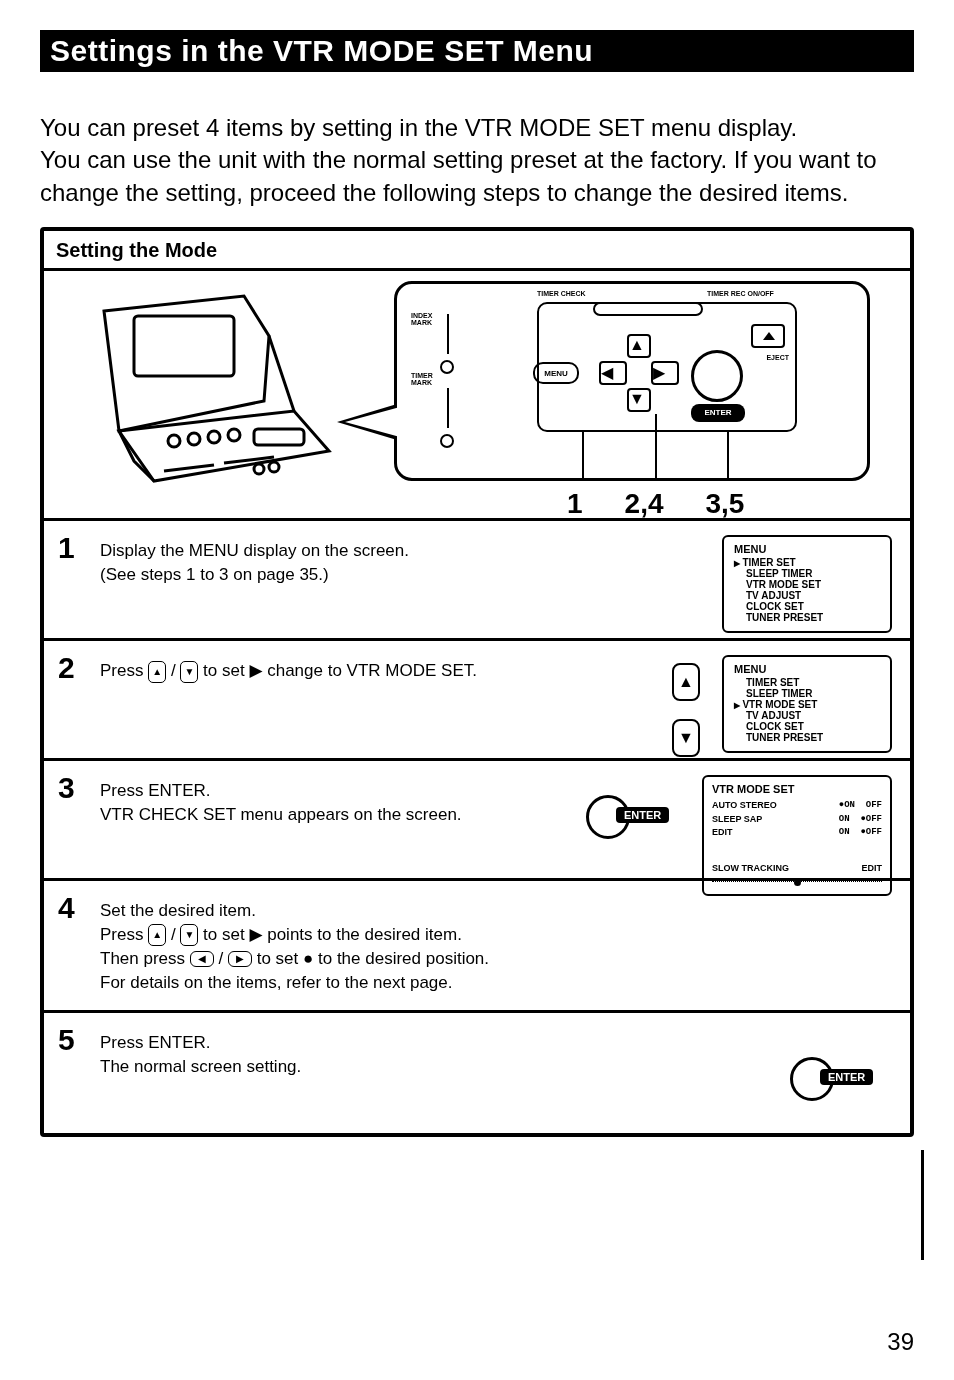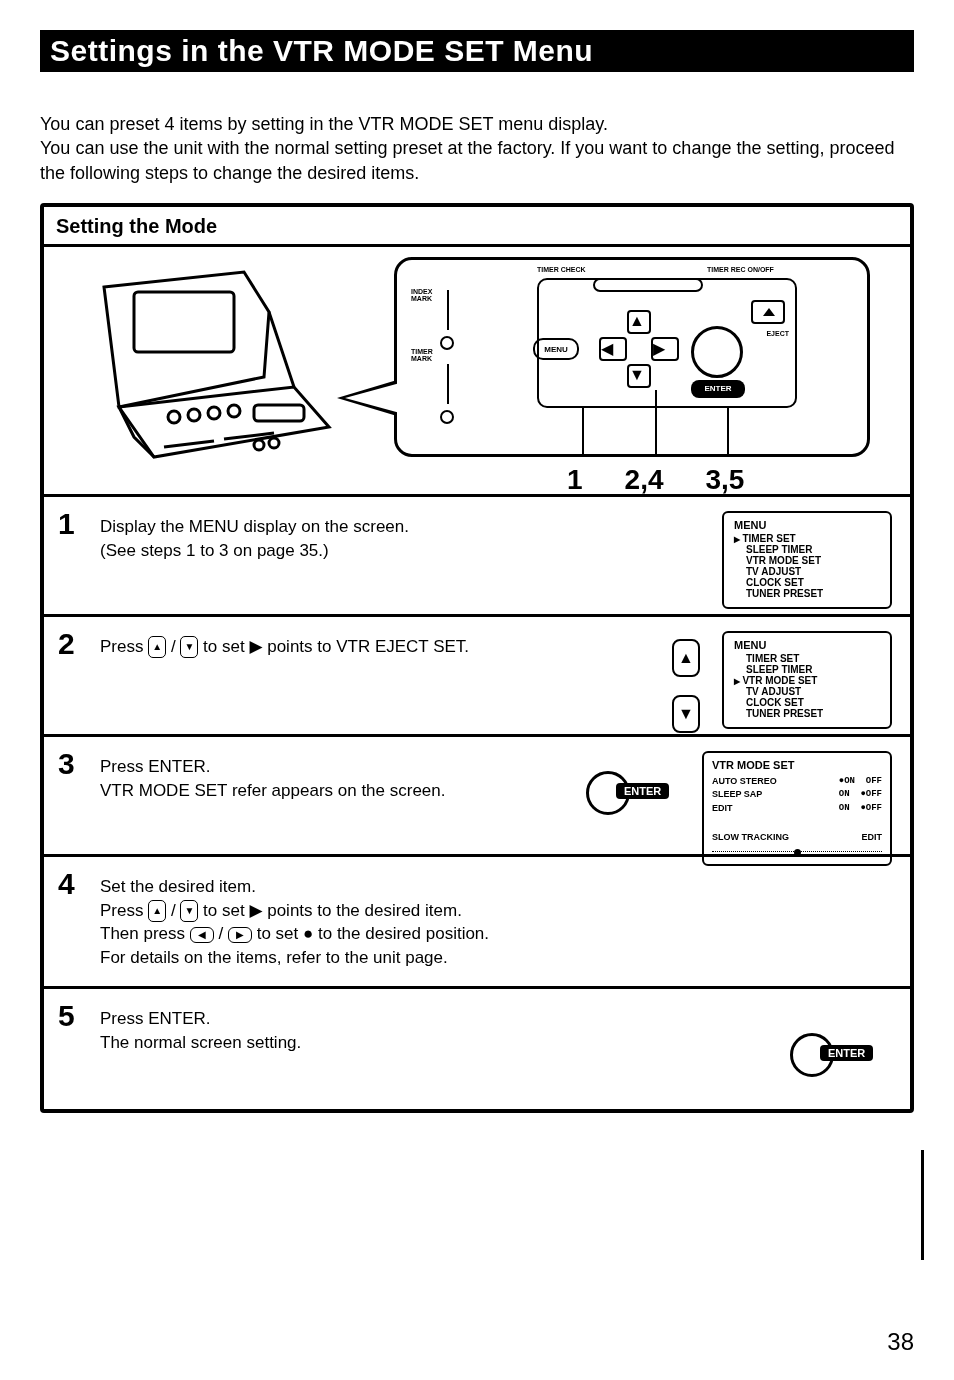--- a/index.html
+++ b/index.html
@@ -24,21 +24,21 @@
   }
   .title-bar::after {
     content: "";
     position: absolute;
     right: 0; top: 0; bottom: 0; width: 130px;
     background: repeating-linear-gradient(90deg,#000 0 1px,#fff 1px 2px),
                 repeating-linear-gradient(0deg,#000 0 1px,#fff 1px 2px);
     mix-blend-mode: multiply;
     opacity: 0.6;
   }
-  .intro { font-size: 18px; line-height: 1.35; margin-bottom: 18px; }
+  .intro { font-size: 24px; line-height: 1.35; margin-bottom: 18px; }
   .outer {
     border: 4px solid #000;
     border-radius: 4px;
   }
   .section-head {
     font-weight: bold;
     font-size: 20px;
     padding: 8px 12px 6px;
     border-bottom: 3px solid #000;
   }
@@ -306,21 +306,21 @@
   </div>
 
   <div class="step-row">
     <div class="step-num">2</div>
     <div class="step-body">
       <span class="b">
         <span>Press </span>
         <span class="inline-icon">▲</span>
         <span> / </span>
         <span class="inline-icon">▼</span>
-        <span> to set ▶ points to VTR EJECT SET.</span>
+        <span> to set ▶ change to VTR MODE SET.</span>
       </span>
     </div>
     <div class="rt-illus">
       <div class="vert-btns">
         <div class="arrow-btn">
             <span>▲</span>
           </div>
         <div class="arrow-btn">
             <span>▼</span>
           </div>
@@ -334,42 +334,42 @@
         <div class="line">CLOCK SET</div>
         <div class="line">TUNER PRESET</div>
       </div>
     </div>
   </div>
 
   <div class="step-row">
     <div class="step-num">3</div>
     <div class="step-body">
       <span class="b">Press ENTER.</span><br>
-      <span>VTR MODE SET refer appears on the screen.</span>
+      <span>VTR CHECK SET menu appears on the screen.</span>
     </div>
     <div class="rt-illus">
       <div class="enter-badge">
         <div class="ring"></div>
         <div class="lbl">ENTER</div>
       </div>
       <div class="vtr-box">
         <div class="hdr">VTR MODE SET</div>
         <div class="row">
             <span>AUTO STEREO</span>
             <span class="opt"><span>●ON</span>&nbsp;&nbsp;<span>OFF</span></span>
           </div>
         <div class="row">
             <span>SLEEP SAP</span>
             <span class="opt"><span>ON</span>&nbsp;&nbsp;<span>●OFF</span></span>
           </div>
         <div class="row">
             <span>EDIT</span>
             <span class="opt"><span>ON</span>&nbsp;&nbsp;<span>●OFF</span></span>
           </div>
-        <div class="row" style="margin-top:16px;">
+        <div class="row" style="margin-top:22px;">
             <span>SLOW TRACKING</span>
             <span>EDIT</span>
           </div>
         <div class="sep"></div>
       </div>
     </div>
   </div>
 
   <div class="step-row">
     <div class="step-num">4</div>
@@ -378,34 +378,34 @@
       <span>Press </span>
       <span class="inline-icon">▲</span>
       <span> / </span>
       <span class="inline-icon">▼</span>
       <span> to set ▶ points to the desired item.</span><br>
       <span>Then press </span>
       <span class="inline-icon narrow">◀</span>
       <span> / </span>
       <span class="inline-icon narrow">▶</span>
       <span> to set ● to the desired position.</span><br>
-      <span>For details on the items, refer to the unit page.</span>
+      <span>For details on the items, refer to the next page.</span>
     </div>
   </div>
 
   <div class="step-row">
     <div class="step-num">5</div>
     <div class="step-body">
       <span class="b">Press ENTER.</span><br>
       <span>The normal screen setting.</span>
     </div>
     <div class="rt-illus" style="top:24px;">
       <div class="enter-badge">
         <div class="ring"></div>
         <div class="lbl">ENTER</div>
       </div>
     </div>
   </div>
 
 </div>
 
 <div class="edge-tick"></div>
-<div class="page-num">38</div>
+<div class="page-num">39</div>
 
 </body></html>

